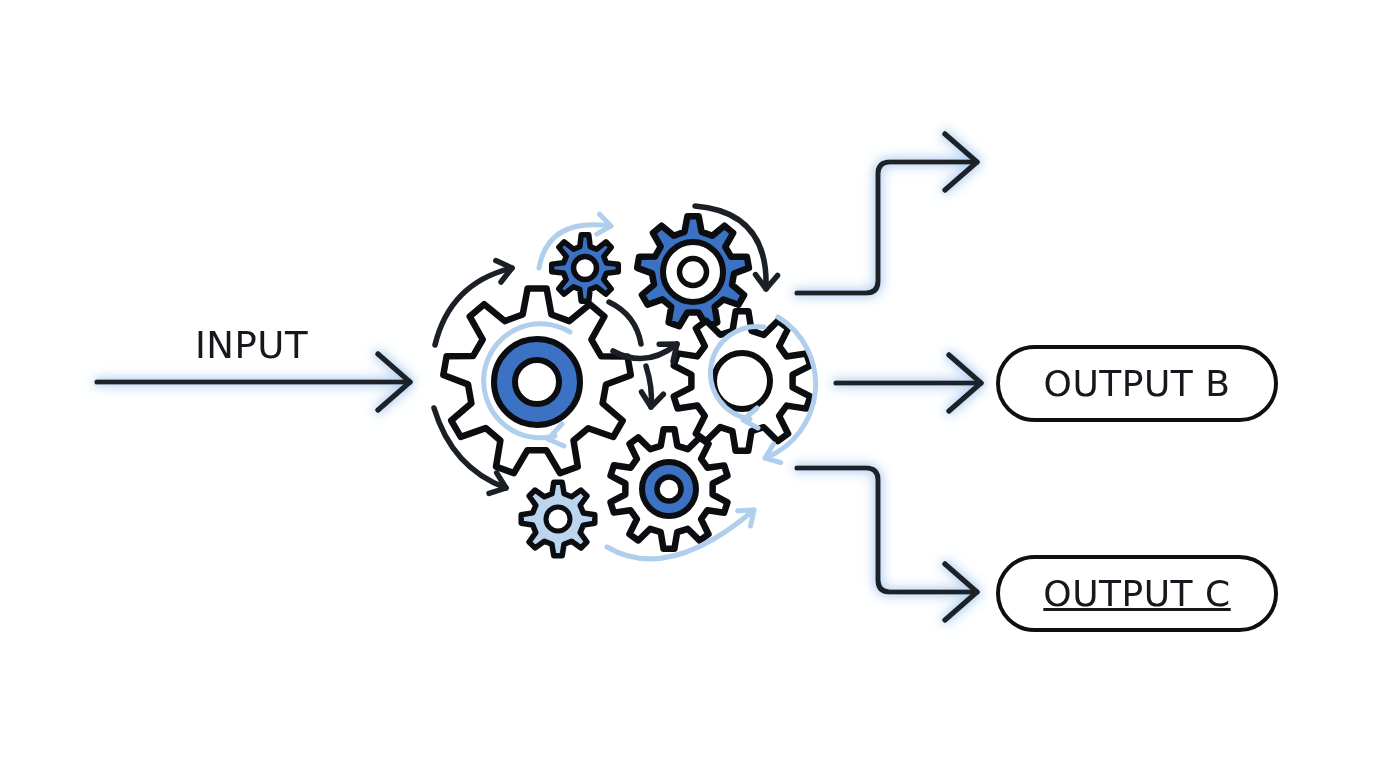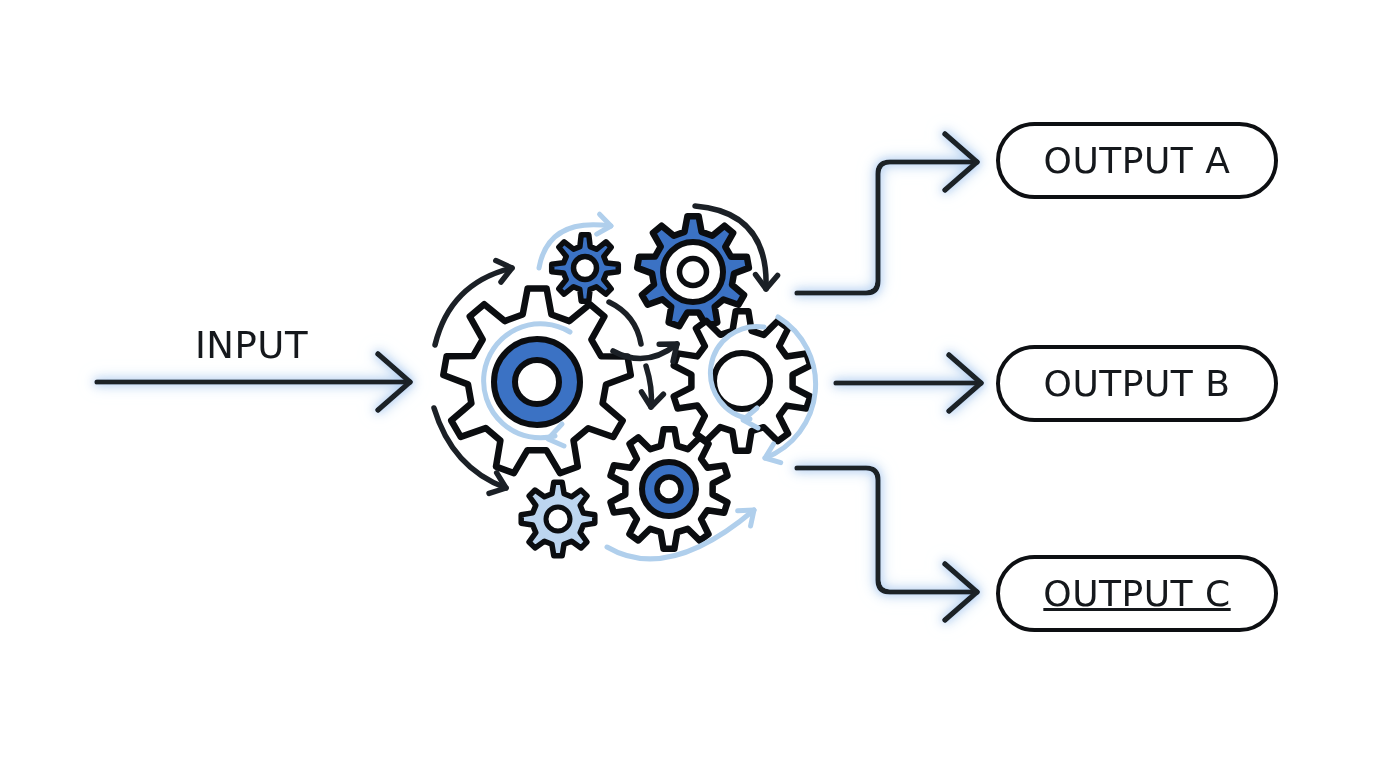--- a/index.html
+++ b/index.html
@@ -132,23 +132,20 @@
       <path class="st-blk" d="M 434 408 Q 452 468 506 488" marker-end="url(#mBlk)"></path>
       <path class="st-blk" d="M 695 206 Q 769 212 766 289" marker-end="url(#mBlk)"></path>
       <path class="st-blk" d="M 609 302 Q 636 315 641 344"></path>
       <path class="st-blk" d="M 613 351 Q 646 369 677 344" marker-end="url(#mBlk)"></path>
       <path class="st-blk" d="M 646 366 Q 653 388 651 407" marker-end="url(#mBlk)"></path>
     </g>
   </svg>
 
   <div class="label-input">INPUT</div>
 
-  <div class="pill pill-a">
-    <span>OUTPUT A</span>
-  </div>
   <div class="pill pill-b">
     <span>OUTPUT B</span>
   </div>
   <div class="pill pill-c">
     <span>OUTPUT C</span>
   </div>
 
 </div>
 
 </body></html>

